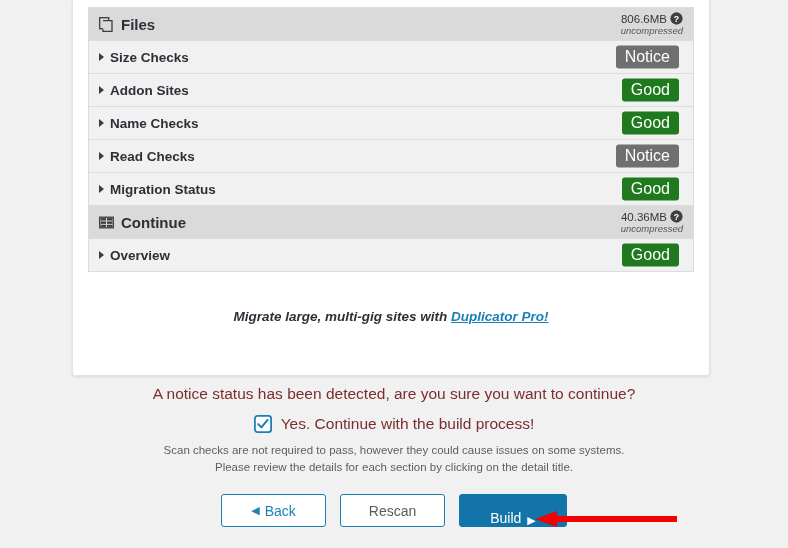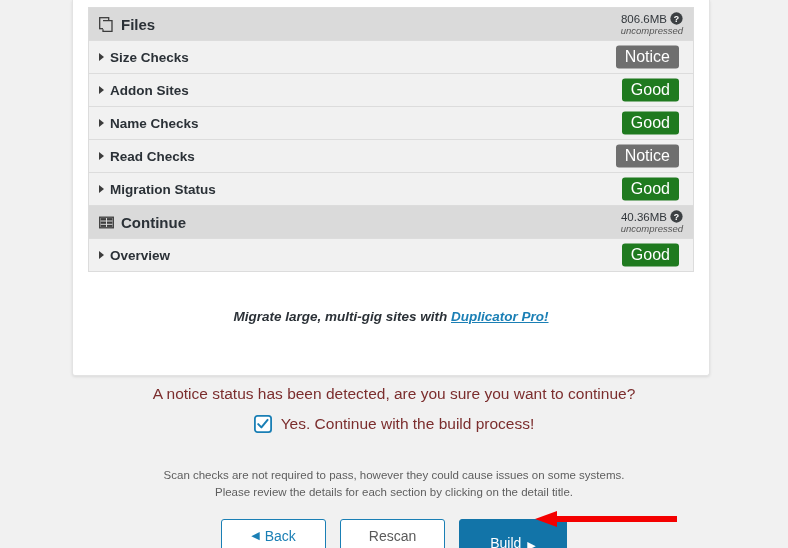--- a/index.html
+++ b/index.html
@@ -128,21 +128,21 @@
   .confirm-line {
     display: flex; align-items: center; justify-content: center;
     gap: 9px; margin-top: 12px;
   }
   .chk { width: 18px; height: 18px; cursor: pointer; flex: none; }
   .confirm-text {
     font-size: 15.5px; color: #7b2d2d;
   }
   .small-note {
     text-align: center;
-    margin-top: 34px;
+    margin-top: 9px;
     font-size: 11.5px;
     color: #5e5e5e;
     line-height: 1.45;
   }
 
   
   .btn-row {
     display: flex; justify-content: center; align-items: center;
     gap: 14px; margin-top: 19px;
   }

